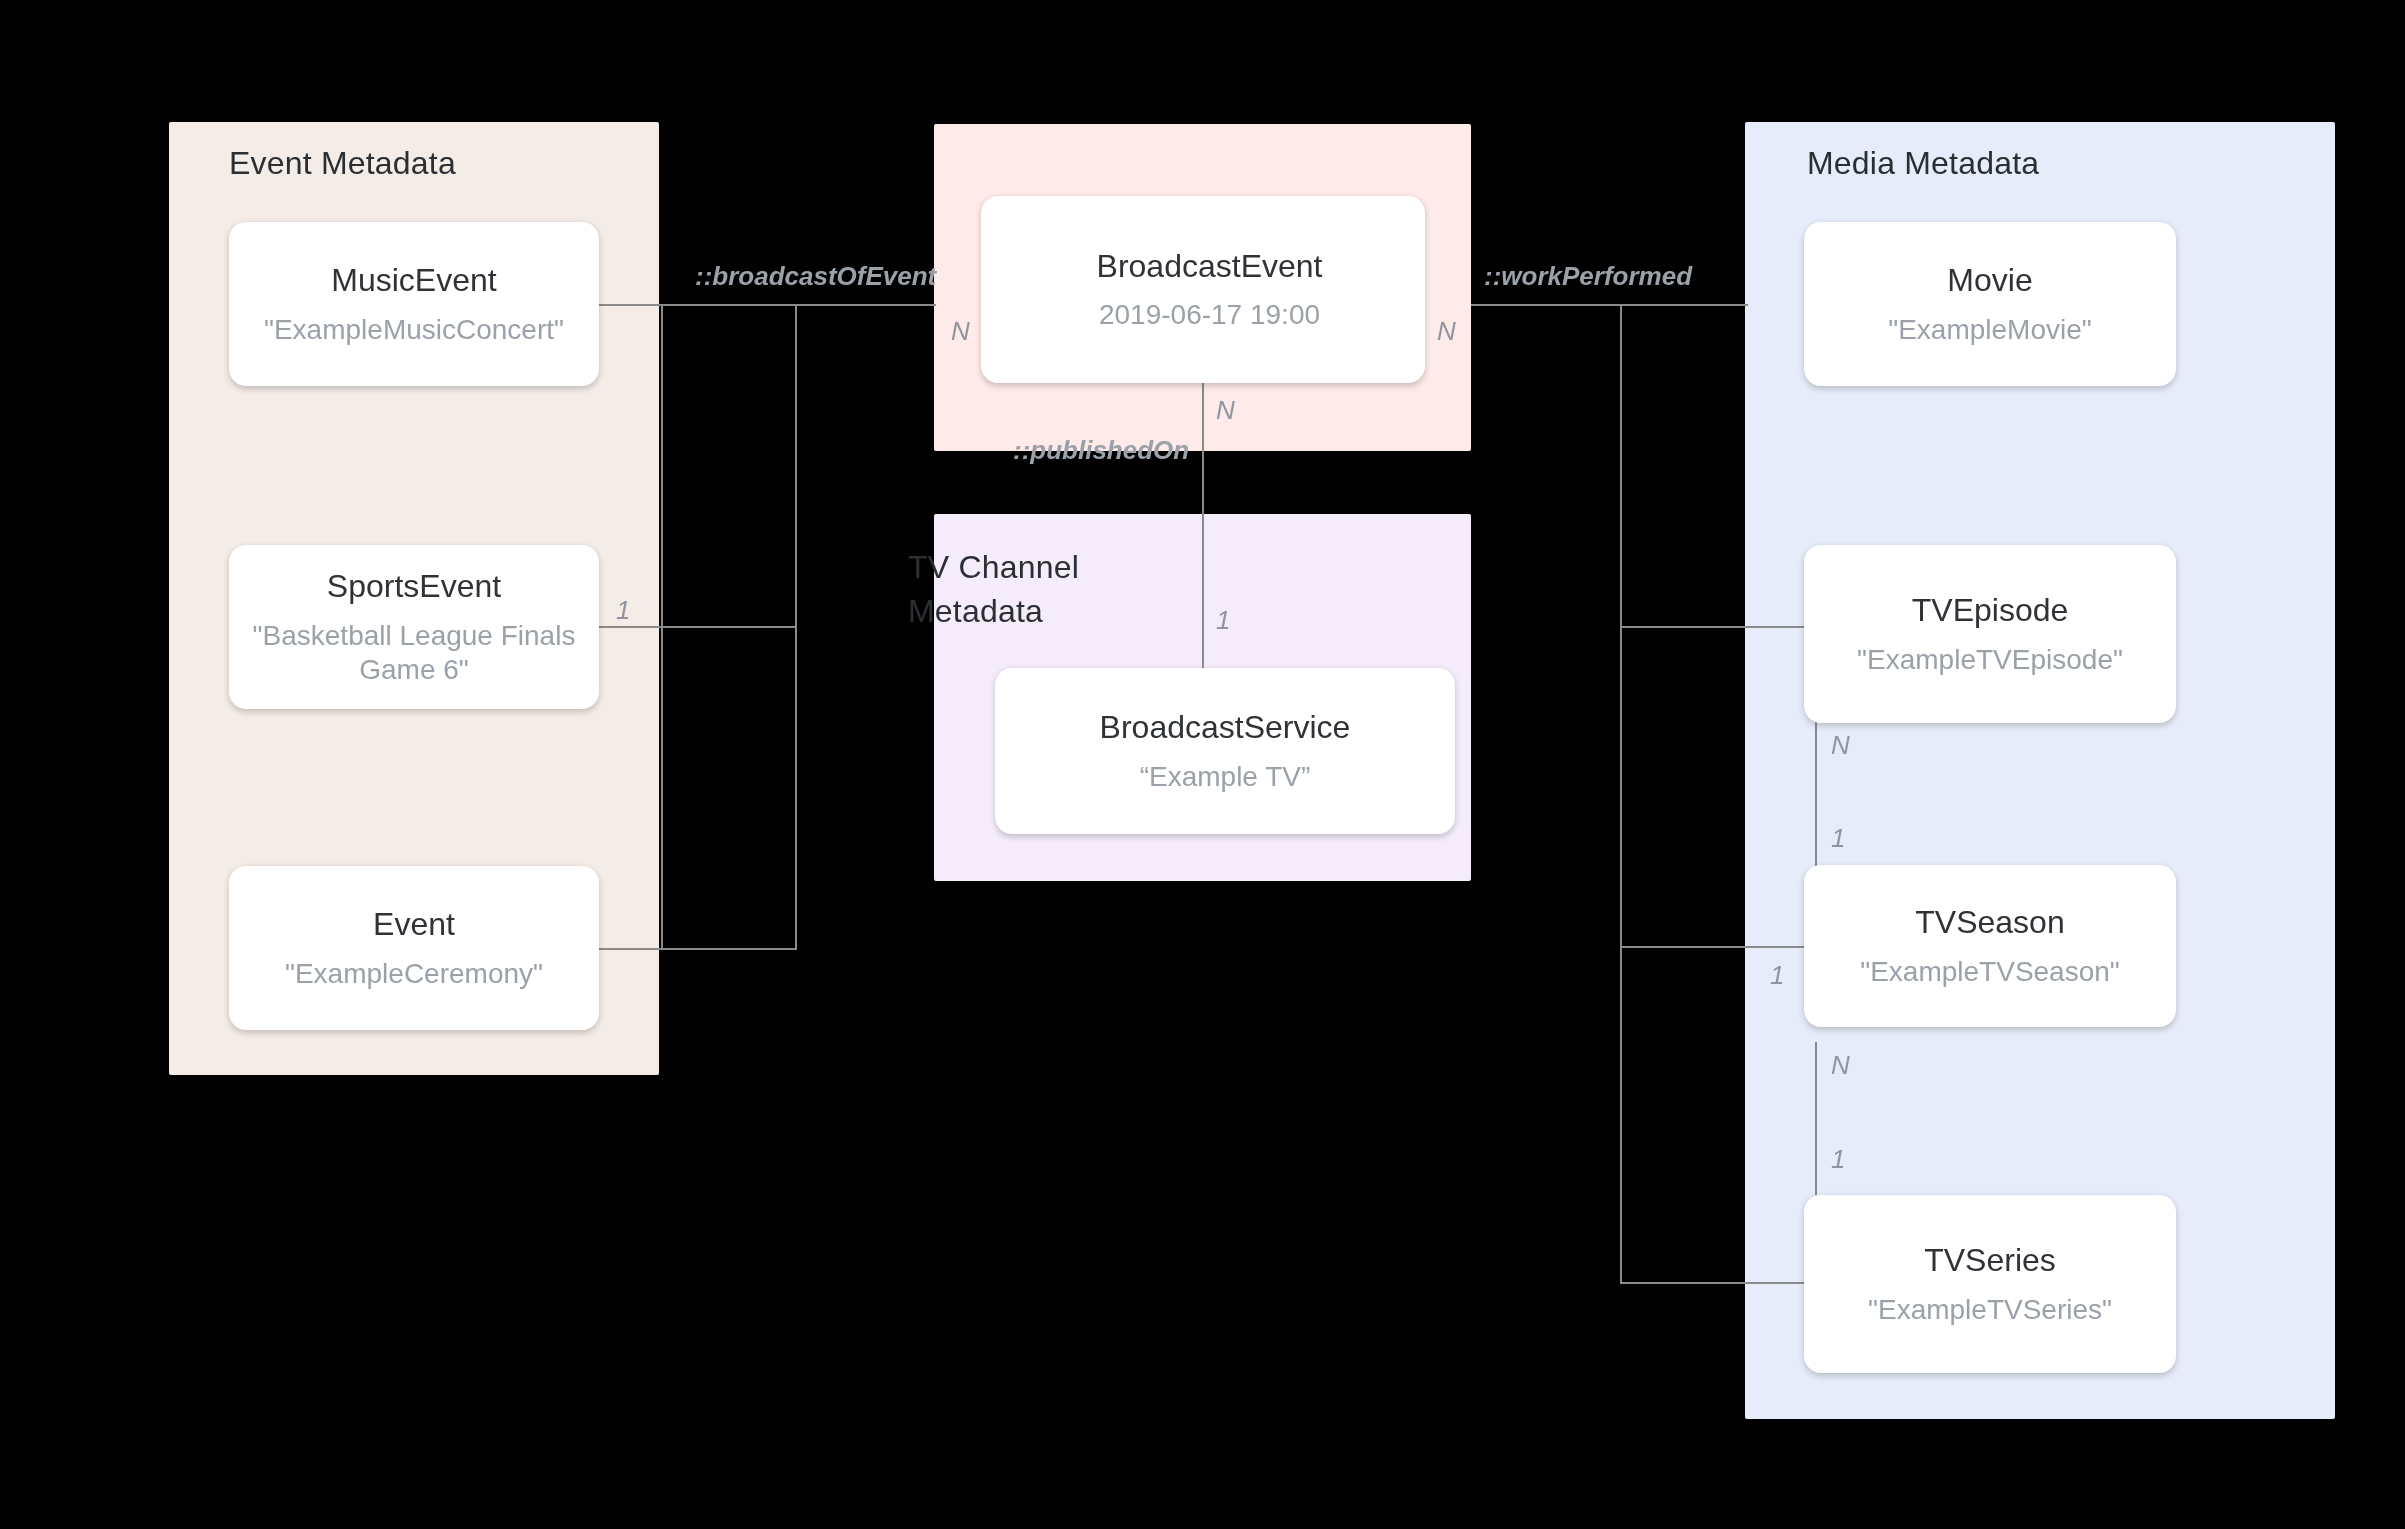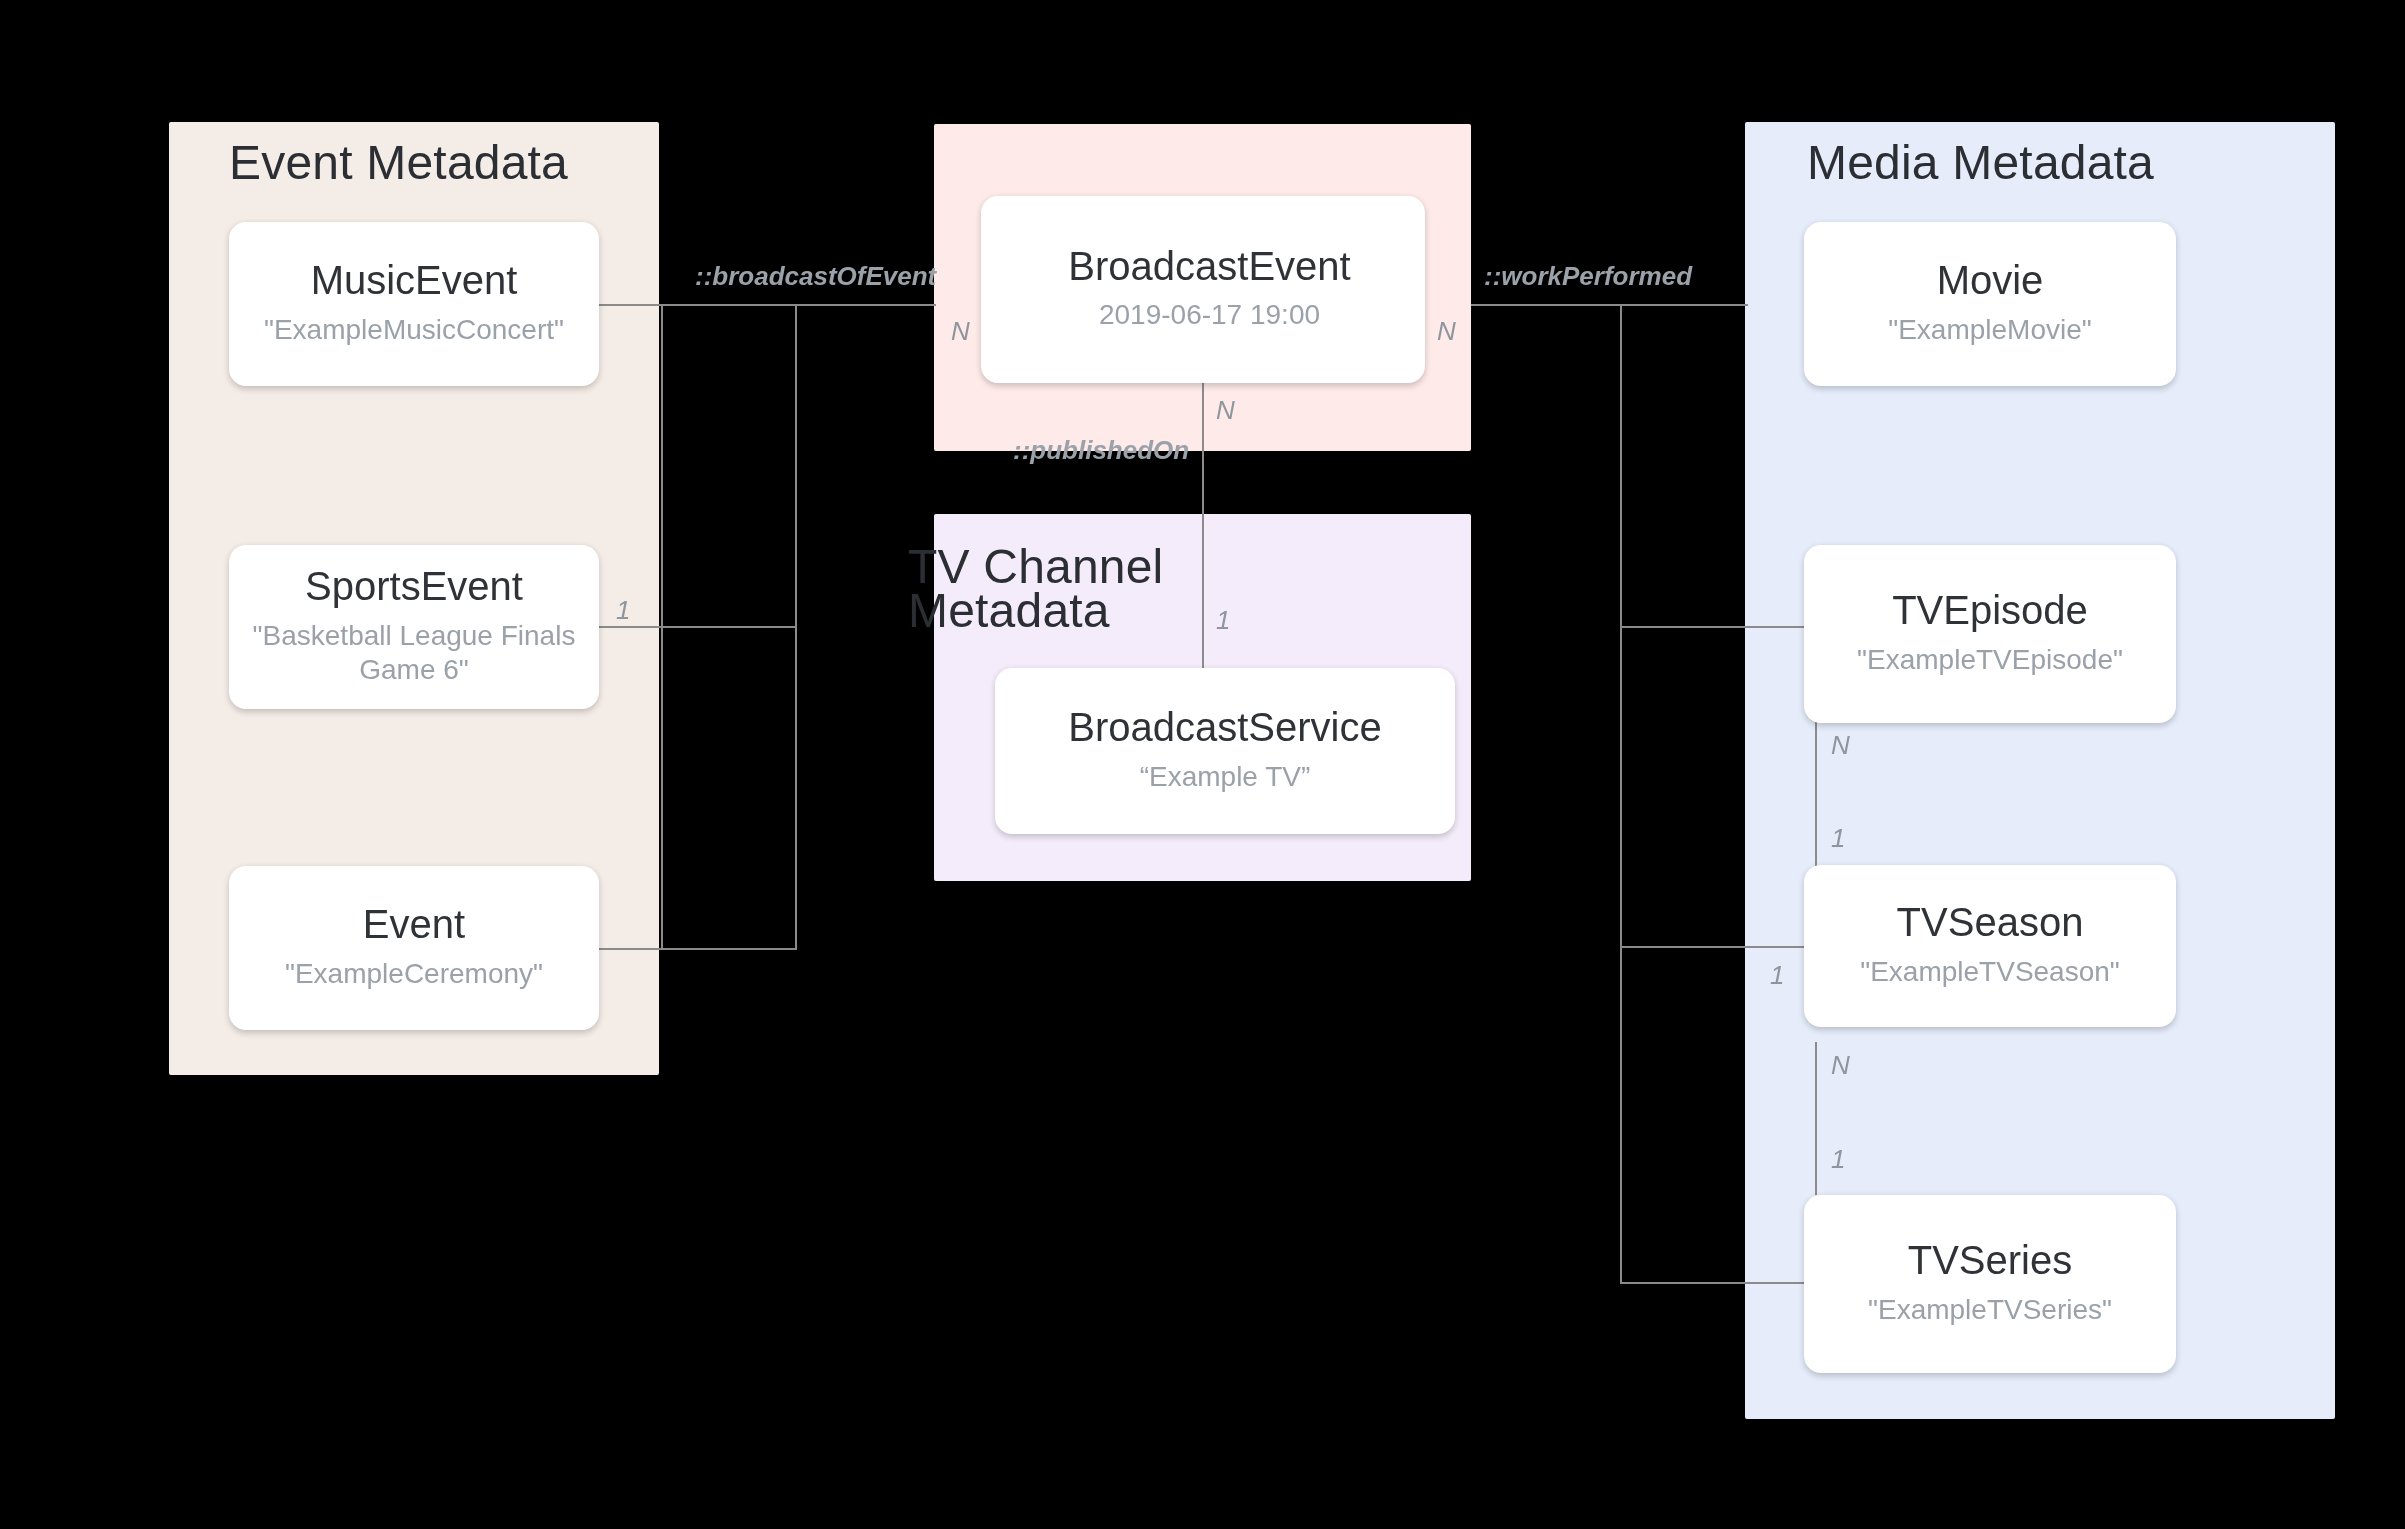--- a/index.html
+++ b/index.html
@@ -1,28 +1,28 @@
 <!DOCTYPE html>
 <html><head>
 <meta charset="utf-8">
 <style>
   html,body{margin:0;padding:0;background:#000;}
   body{width:2405px;height:1529px;overflow:hidden;
        font-family:"Liberation Sans","DejaVu Sans",sans-serif;}
   #stage{position:relative;width:2405px;height:1529px;background:#000;}
 
   .panel{position:absolute;border-radius:1.9px;}
-  .panel-title{position:absolute;color:#2b2f33;font-size:48px;line-height:44px;
+  .panel-title{position:absolute;color:#2b2f33;font-size:32px;line-height:44px;
                letter-spacing:0.2px;white-space:pre-line;}
 
   .node{position:absolute;background:#ffffff;border-radius:17px;
         box-shadow:0 2.9px 6.7px rgba(0,0,0,.20);
         display:flex;flex-direction:column;align-items:center;
         justify-content:center;box-sizing:border-box;padding:9.6px 17px;}
-  .node-title{color:#2f3337;font-size:40px;line-height:38px;text-align:center;}
+  .node-title{color:#2f3337;font-size:32px;line-height:38px;text-align:center;}
   .node-sub{color:#9aa1a9;font-size:28px;line-height:34px;text-align:center;
             margin-top:13.4px;}
 
   .hline{position:absolute;height:1.9px;background:#8b8b8b;}
   .vline{position:absolute;width:1.9px;background:#8b8b8b;}
 
   .card-lbl{position:absolute;color:#8e959d;font-size:26px;line-height:29px;
             font-style:italic;white-space:nowrap;}
   .rel-lbl{position:absolute;color:#9aa1a9;font-size:26px;line-height:29px;
            font-style:italic;font-weight:bold;white-space:nowrap;}

